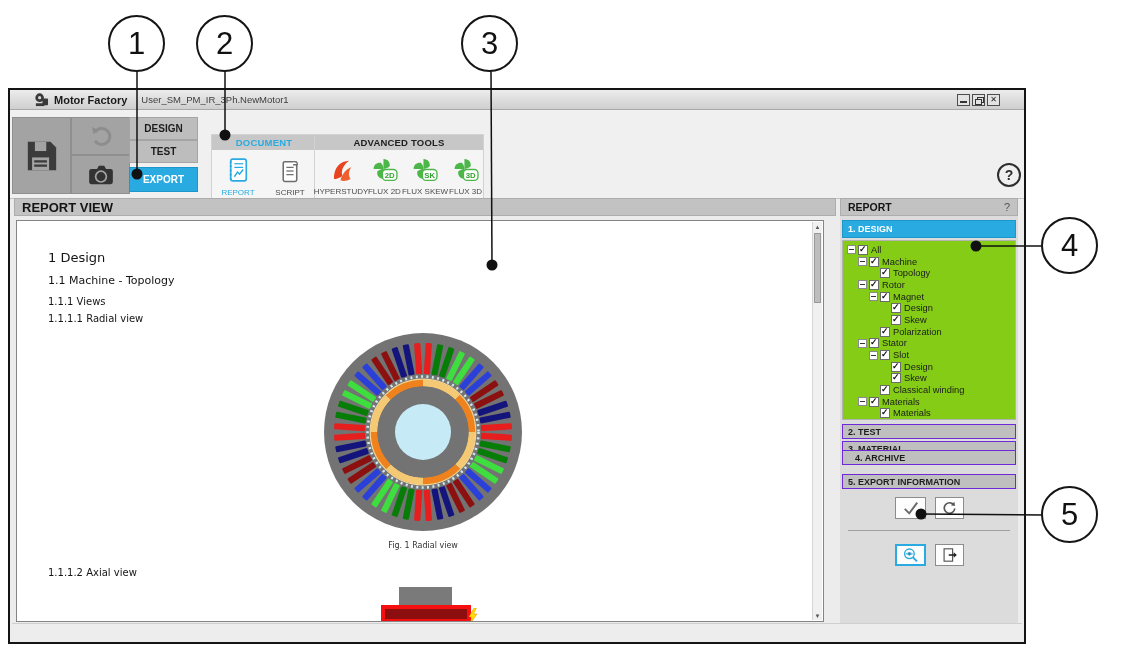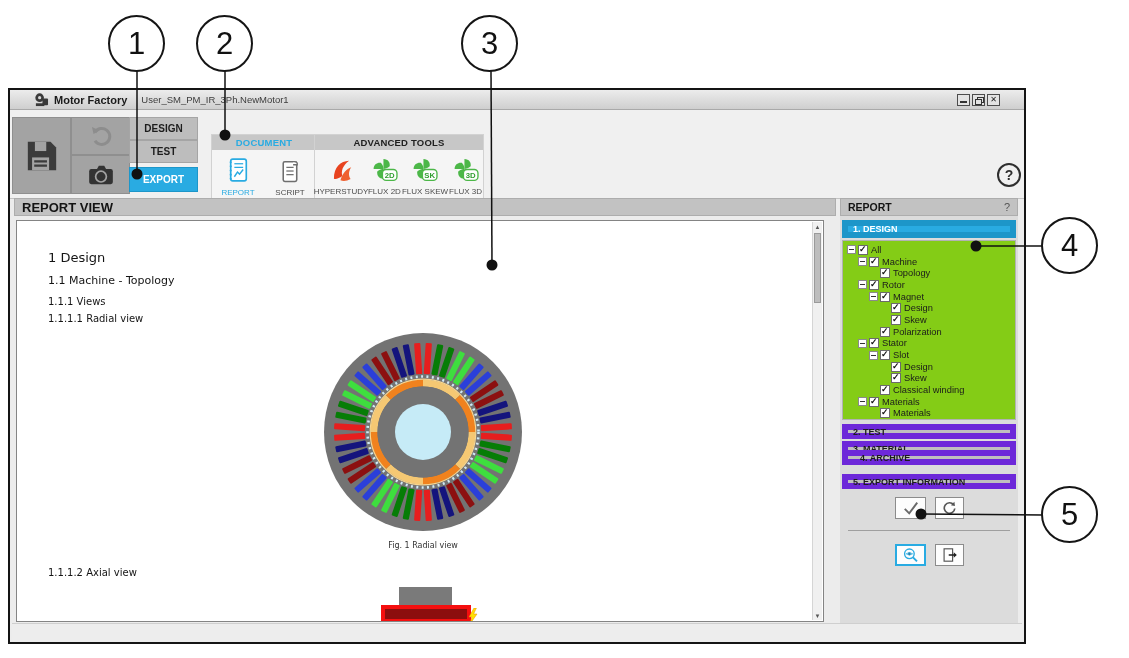--- a/index.html
+++ b/index.html
@@ -58,21 +58,21 @@
 
   
   .axlam{position:absolute;}
   .axcoil{position:absolute;box-sizing:border-box;}
 
   
   .rpanel{position:absolute;left:830px;top:108px;width:178px;height:428px;background:#dcdcdc;}
   .rp-head{position:absolute;left:0;top:0;width:178px;height:18px;background:#c2c2c2;border:1px solid #adadad;
            box-sizing:border-box;display:flex;align-items:center;padding:0 7px;font-size:10.5px;font-weight:bold;color:#141414;}
   .rp-help{margin-left:auto;font-weight:normal;color:#555;font-size:11px;}
-  .secbar{position:absolute;left:2px;width:174px;height:15px;background:#bfbfbf;border:6px solid #6d28d9;box-sizing:border-box;
+  .secbar{position:absolute;left:2px;width:174px;height:15px;background:#bfbfbf;border:1px solid #6d28d9;box-sizing:border-box;
           display:flex;align-items:center;padding:0 5px;font-size:9px;font-weight:bold;color:#1c1c1c;}
   .secbar.active{background:#29abe2;border-color:#1d96c9;color:#fff;height:18px;}
   .treebox{position:absolute;left:2px;top:42px;width:174px;height:180px;background:#84cc16;border:1px solid #b2b2b2;
            box-sizing:border-box;padding:3px 0 0 4px;overflow:hidden;}
   .trow{display:flex;align-items:center;height:11.7px;}
   .lvl1{padding-left:11px;} .lvl2{padding-left:22px;} .lvl3{padding-left:33px;}
   .exp{width:9px;height:9px;box-sizing:border-box;border:1px solid #8a8a8a;background:#fff;position:relative;margin-right:2px;flex:0 0 auto;}
   .exp::after{content:'';position:absolute;left:1px;right:1px;top:3px;height:1px;background:#333;}
   .exp.none{visibility:hidden;}
   .cb{width:10px;height:10px;box-sizing:border-box;border:1px solid #6b6b6b;background:#fff;margin-right:3px;

